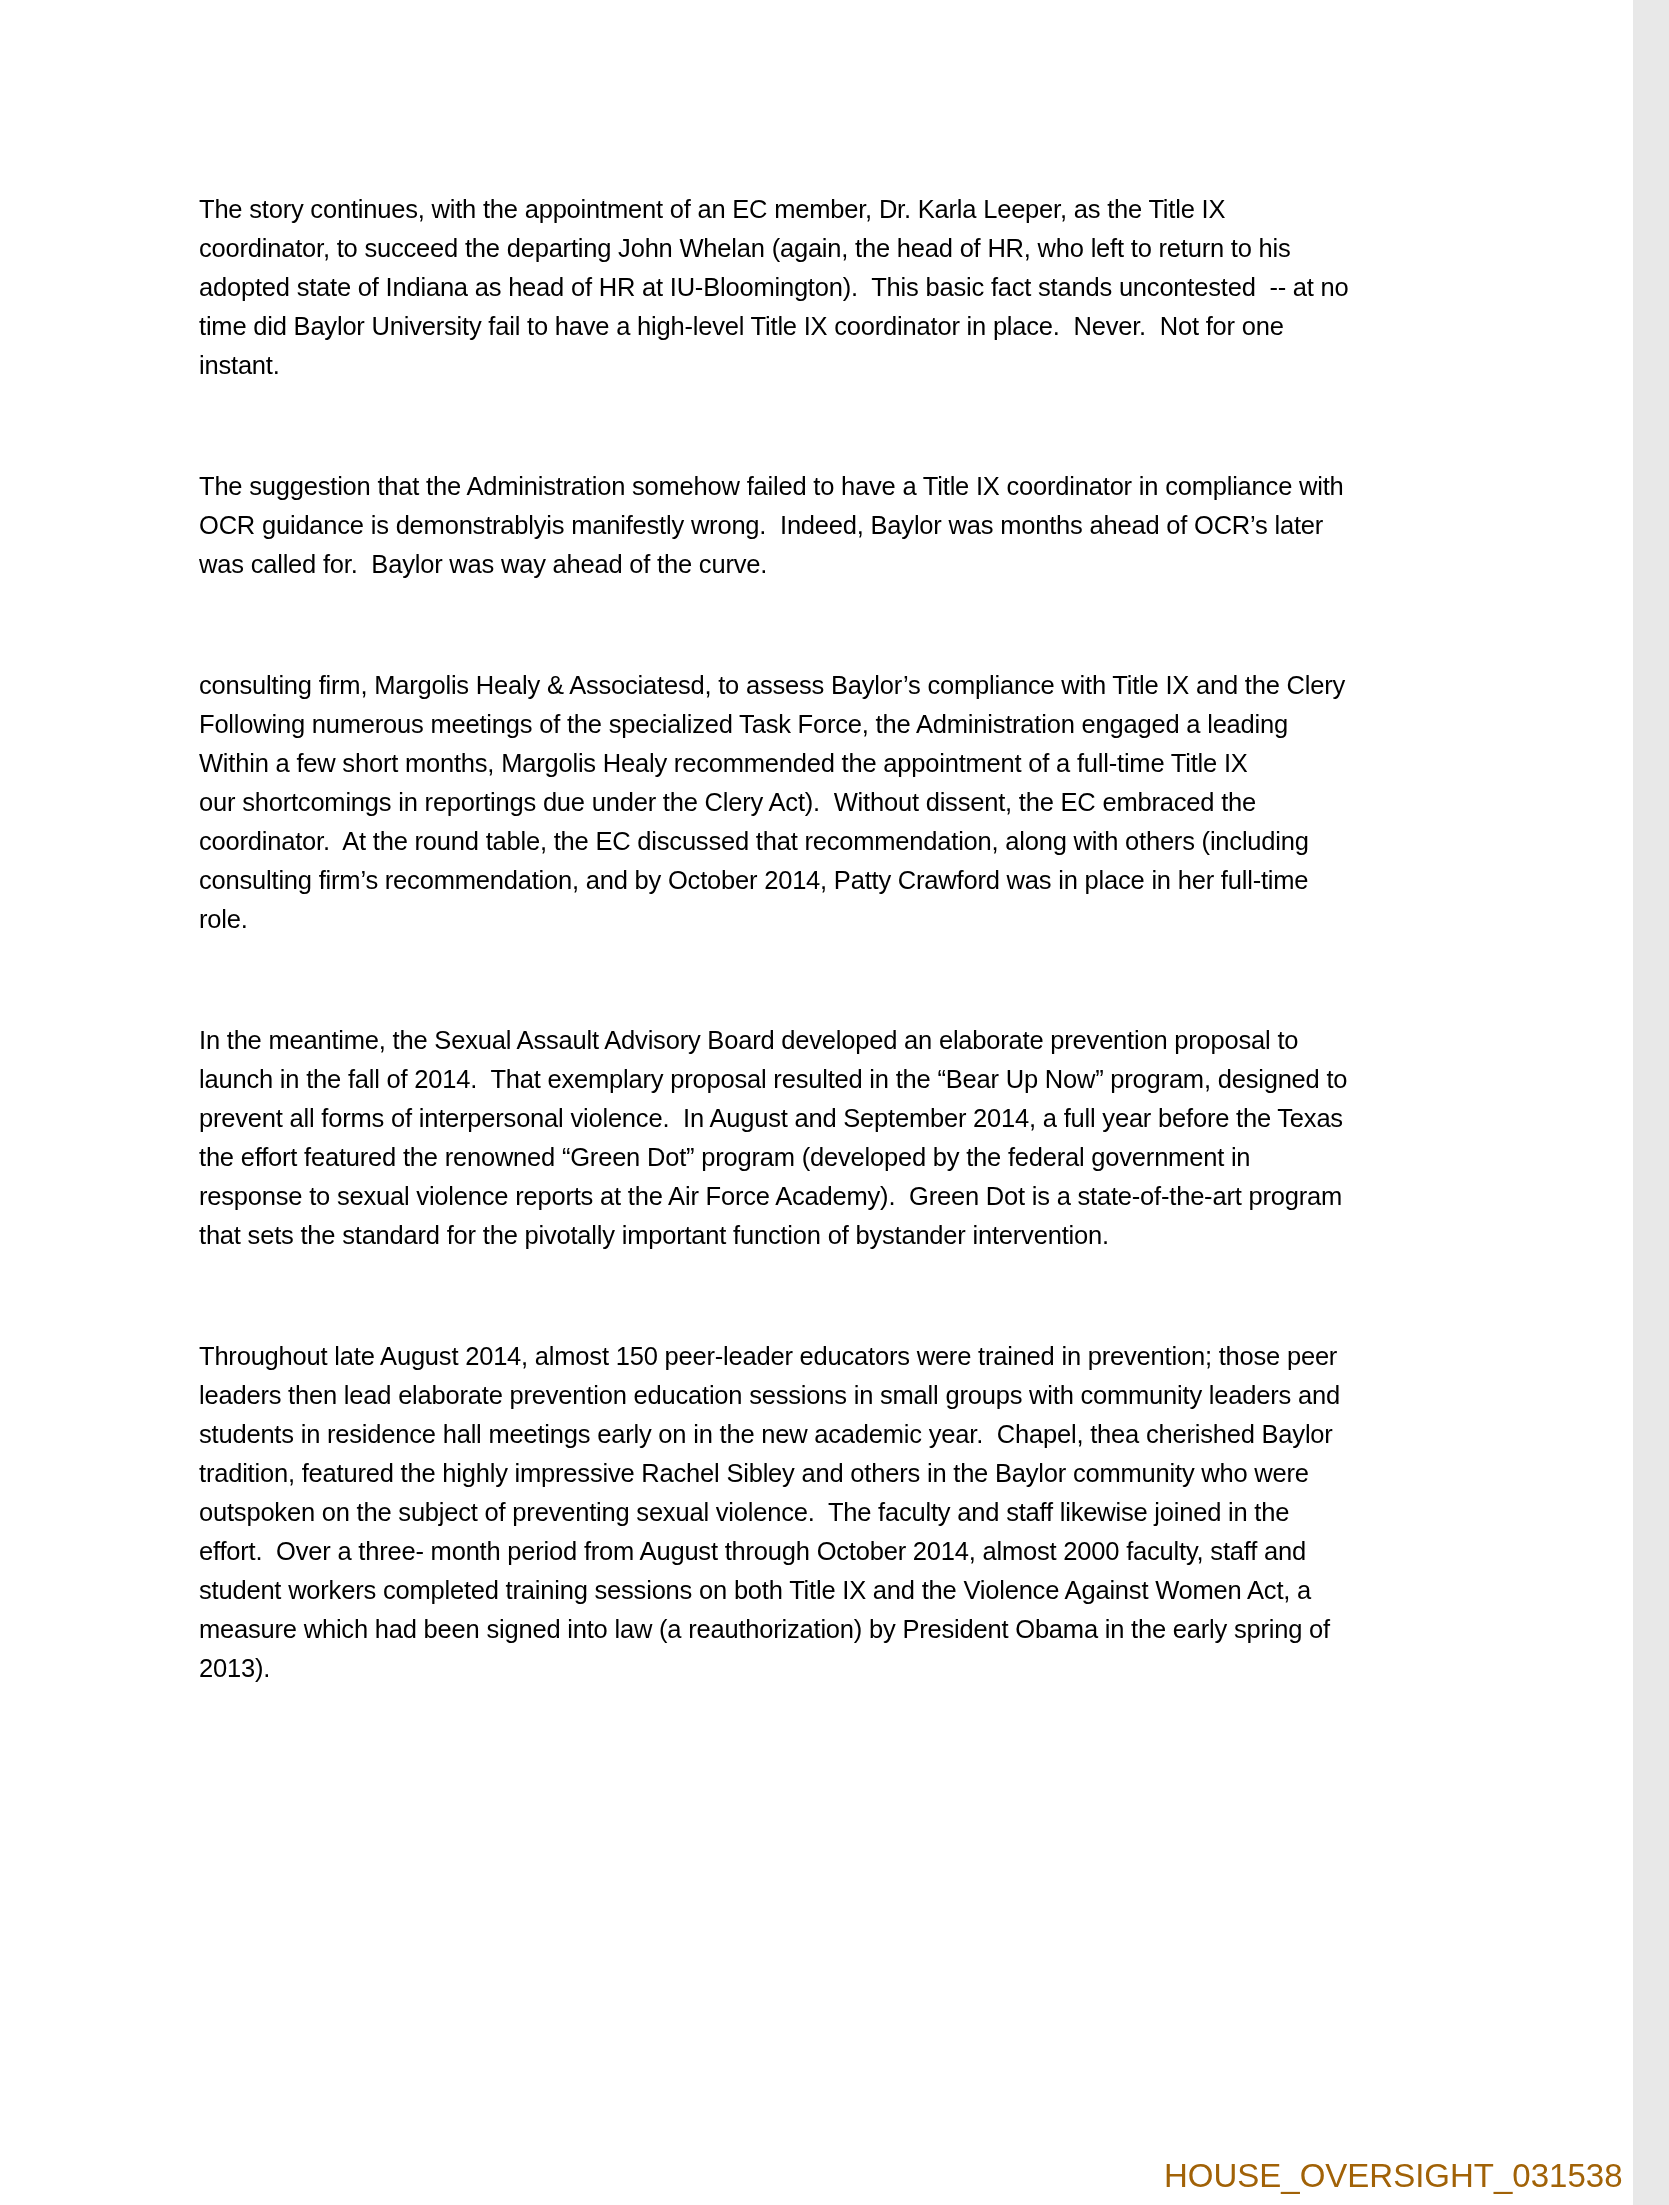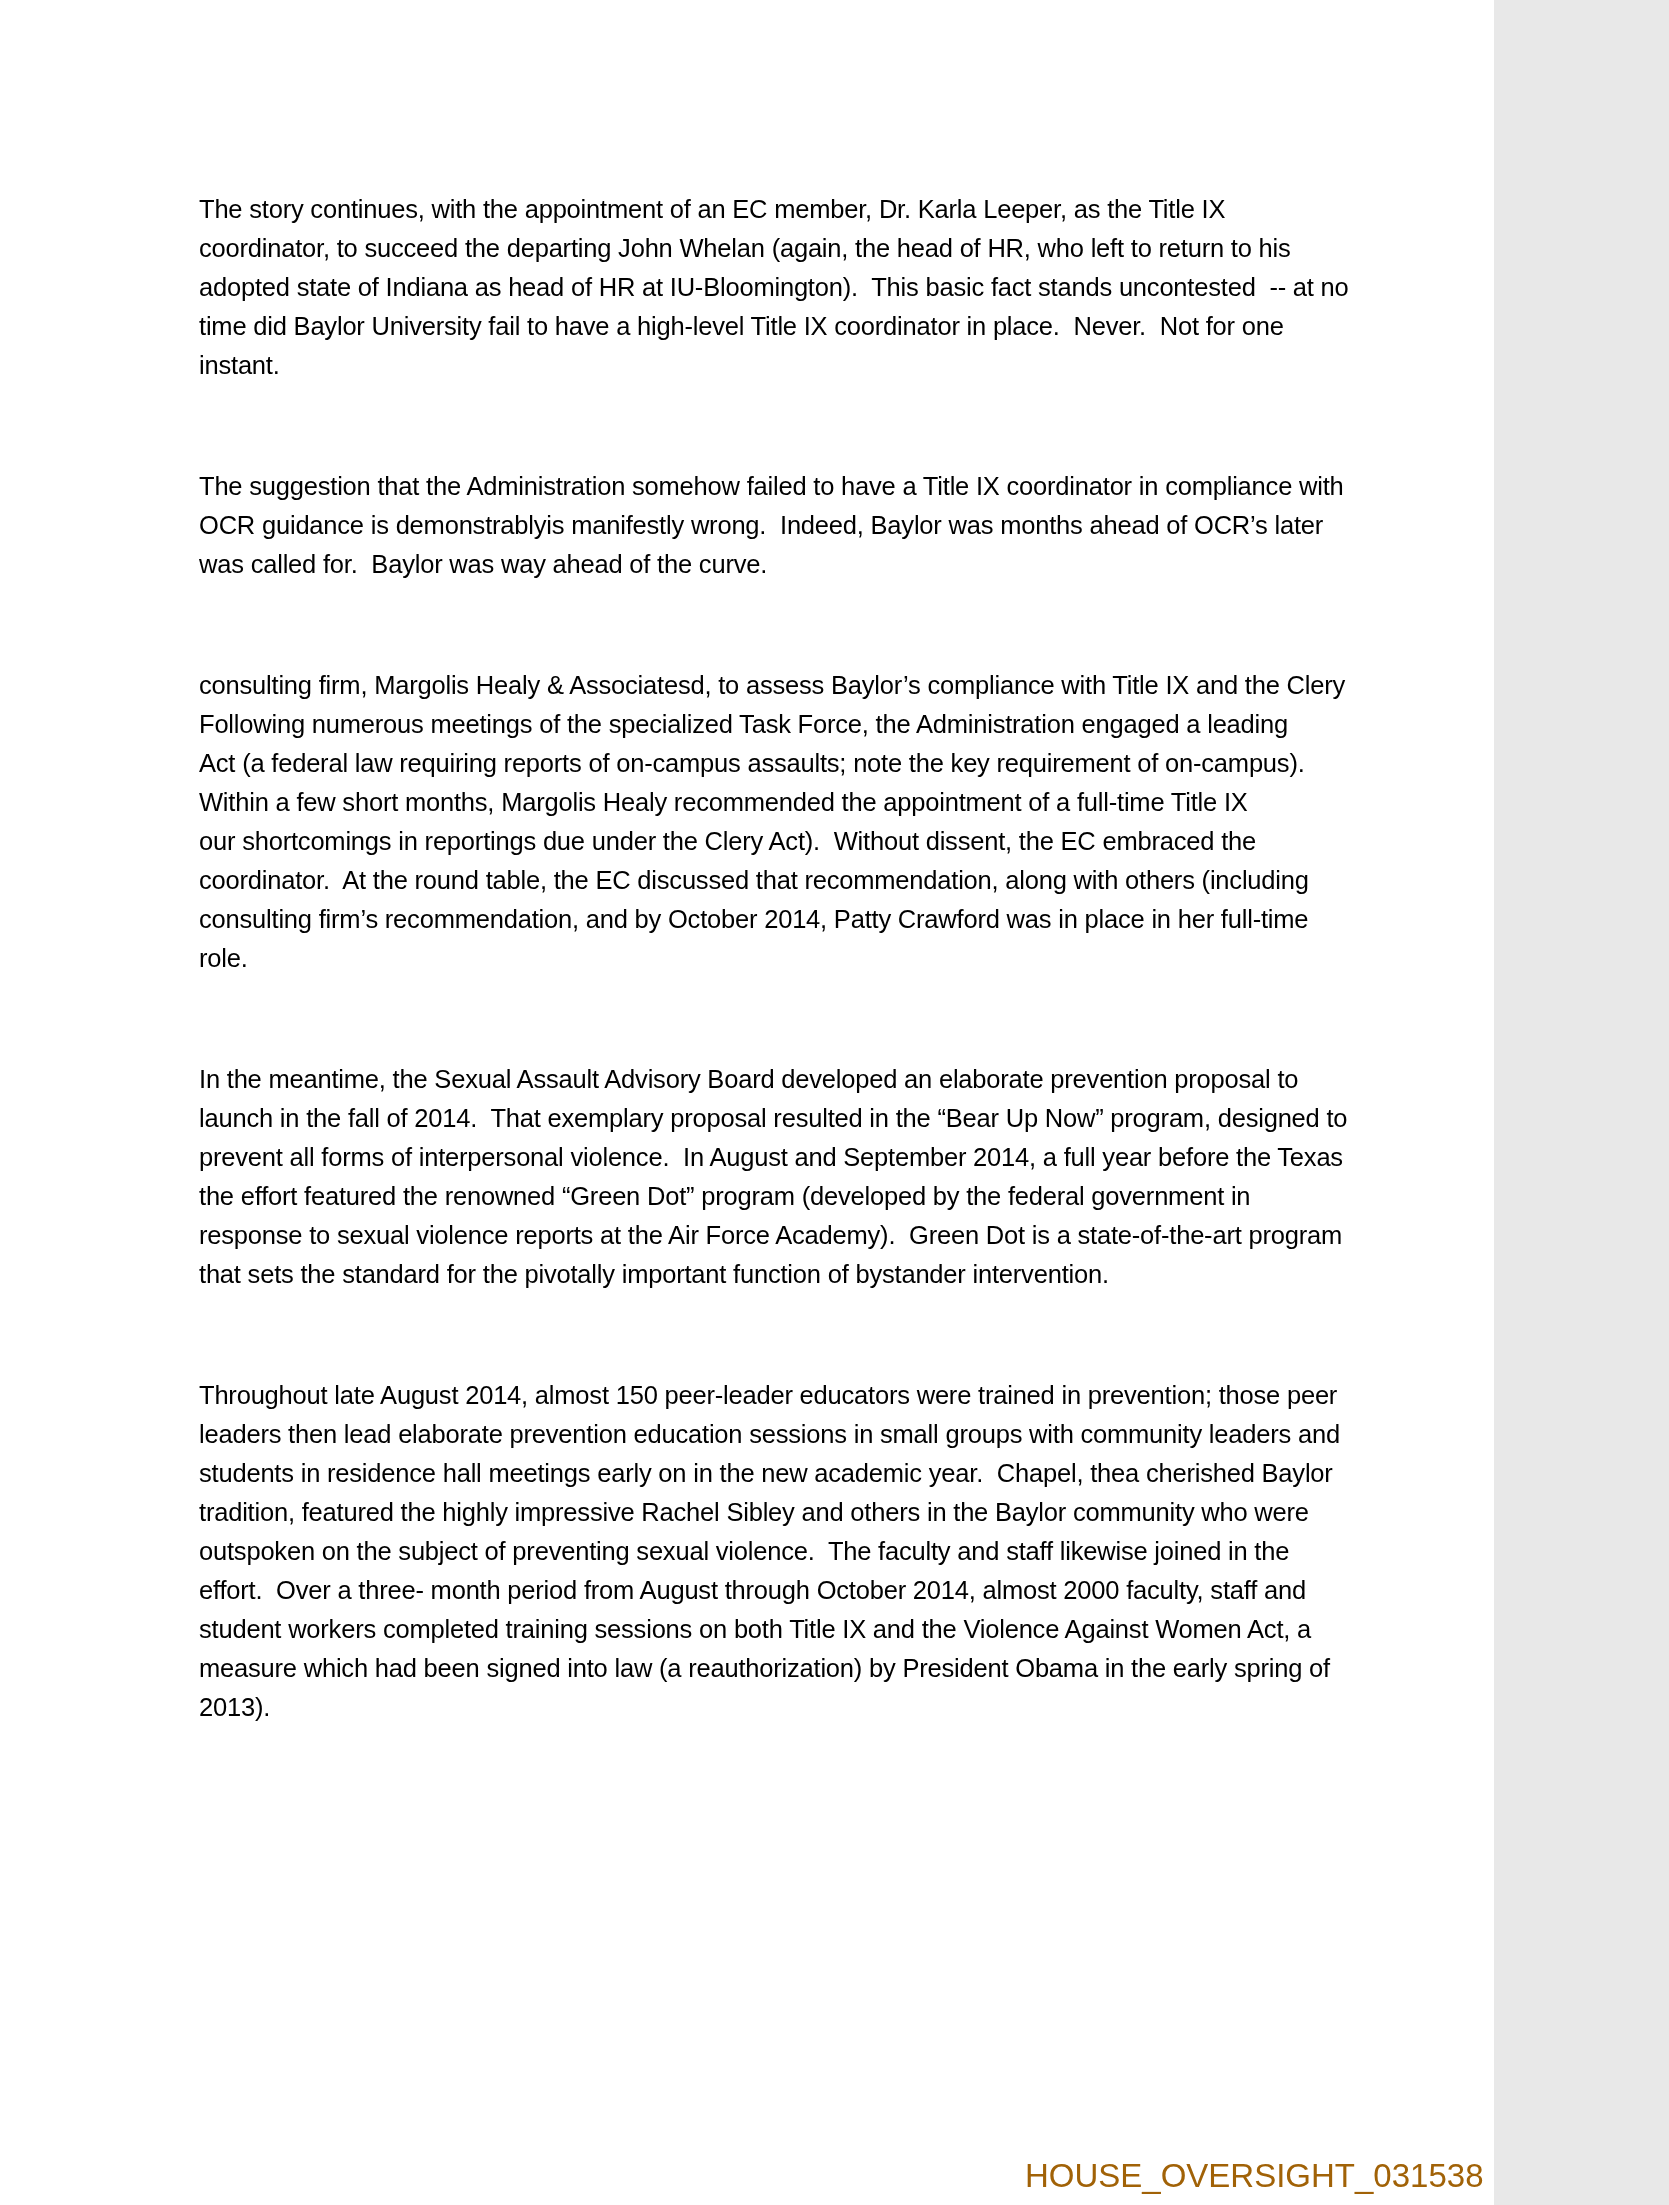--- a/index.html
+++ b/index.html
@@ -2,21 +2,21 @@
 <html style="font-size:10.5px"><head>
 <meta charset="utf-8">
 <style>
   html, body {
     margin: 0;
     padding: 0;
     background: #e8e8e8;
   }
   .page {
     position: relative;
-    width: 1494px;
+    width: 1633px;
     height: 2205px;
     background: #ffffff;
     overflow: hidden;
     font-family: "Liberation Sans", sans-serif;
     color: #000000;
   }
   .content {
     position: absolute;
     left: 199px;
     top: 190px;
@@ -59,21 +59,20 @@
         <div class="line">instant.</div>
       </div>
       <div class="paragraph">
         <div class="line">The suggestion that the Administration somehow failed to have a Title IX coordinator in compliance with</div>
         <div class="line">OCR guidance is demonstrablyis manifestly wrong.  Indeed, Baylor was months ahead of OCR’s later</div>
         <div class="line">was called for.  Baylor was way ahead of the curve.</div>
       </div>
       <div class="paragraph">
         <div class="line">consulting firm, Margolis Healy &amp; Associatesd, to assess Baylor’s compliance with Title IX and the Clery</div>
         <div class="line">Following numerous meetings of the specialized Task Force, the Administration engaged a leading</div>
-        <div class="line">Act (a federal law requiring reports of on-campus assaults; note the key requirement of on-campus).</div>
         <div class="line">Within a few short months, Margolis Healy recommended the appointment of a full-time Title IX</div>
         <div class="line">our shortcomings in reportings due under the Clery Act).  Without dissent, the EC embraced the</div>
         <div class="line">coordinator.  At the round table, the EC discussed that recommendation, along with others (including</div>
         <div class="line">consulting firm’s recommendation, and by October 2014, Patty Crawford was in place in her full-time</div>
         <div class="line">role.</div>
       </div>
       <div class="paragraph">
         <div class="line">In the meantime, the Sexual Assault Advisory Board developed an elaborate prevention proposal to</div>
         <div class="line">launch in the fall of 2014.  That exemplary proposal resulted in the “Bear Up Now” program, designed to</div>
         <div class="line">prevent all forms of interpersonal violence.  In August and September 2014, a full year before the Texas</div>

